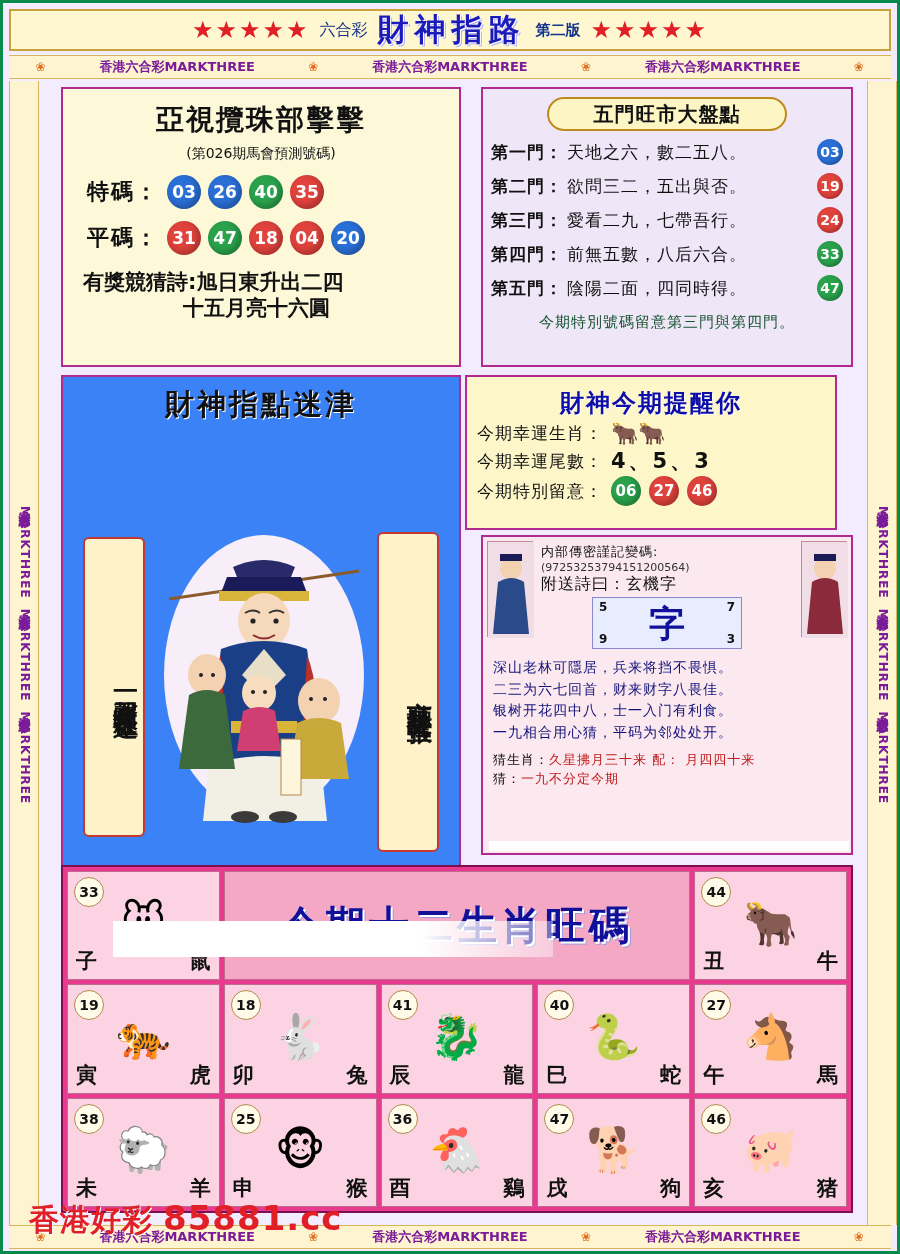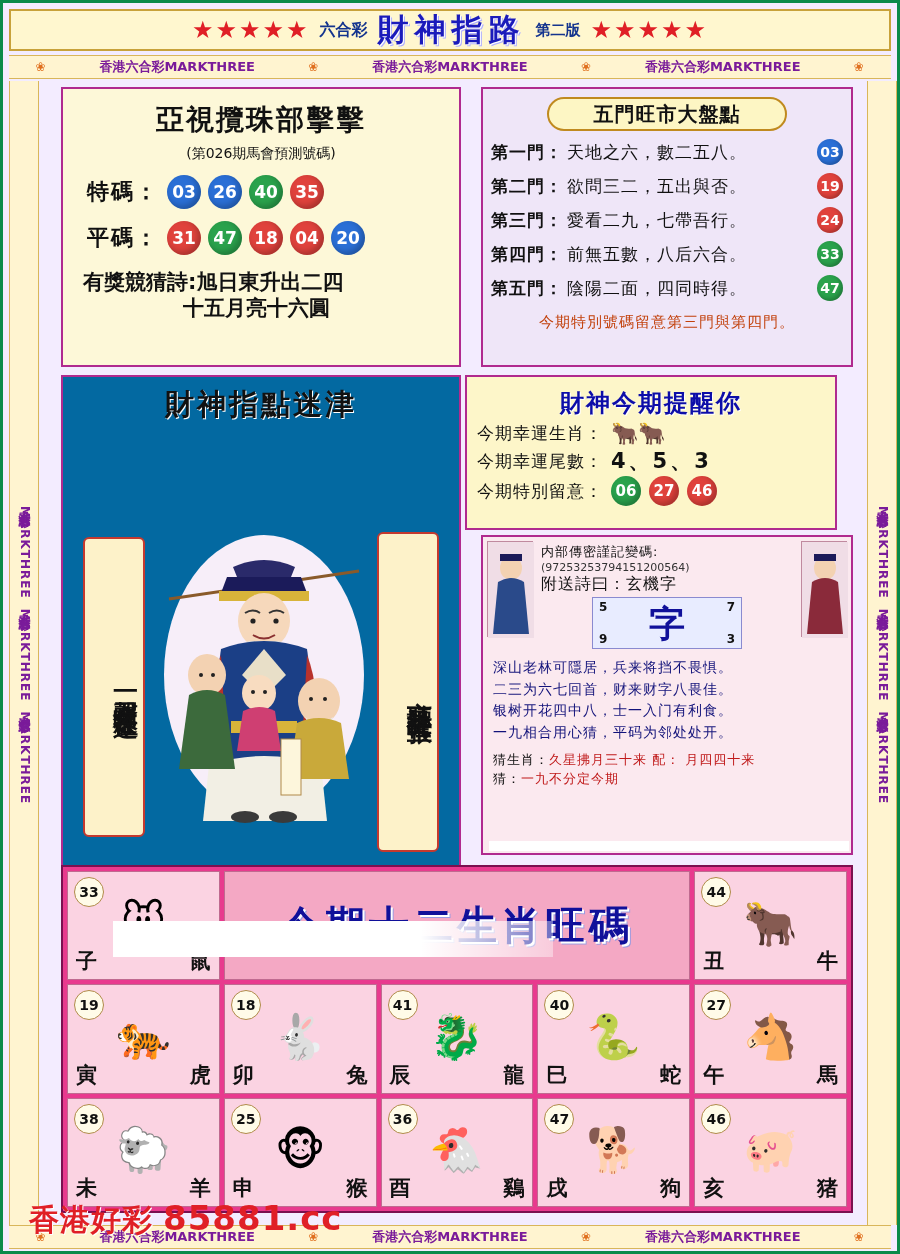--- a/index.html
+++ b/index.html
@@ -25,21 +25,21 @@
     left: 6px; top: 6px;
     width: 882px; height: 42px;
     background: #fff7cf;
     border: 2px solid #c8a23a;
     display: flex;
     align-items: center;
     justify-content: center;
     gap: 10px;
   }
   .stars { color: #e01f26; font-size: 24px; letter-spacing: 2px; }
-  .t-small { color: #14348e; font-size: 16px; font-weight: bold; }
+  .t-small { color: #14348e; font-size: 16px; font-weight: normal; }
   .t-main {
     font-size: 31px;
     font-weight: bold;
     letter-spacing: 6px;
     color: #1b1bbb;
     text-shadow: 1px 1px 0 #fff, 2px 2px 0 #b0b0ff;
   }
   .t-edition { color: #14348e; font-size: 15px; font-weight: bold; }
 
   
@@ -190,30 +190,30 @@
   .mini-ball {
     width: 26px; height: 26px; border-radius: 50%;
     color: #fff; font-size: 14px; font-weight: bold;
     display: flex; align-items: center; justify-content: center;
     box-shadow: inset -2px -2px 4px rgba(0,0,0,.25);
   }
   .gate-note {
     text-align: center;
     margin-top: 12px;
     font-size: 15px;
-    color: #c2410c;
+    color: #14532d;
     letter-spacing: 1px;
   }
 
   
   .boxC {
     position: absolute;
     left: 20px; top: 292px;
     width: 400px; height: 544px;
-    background: #0369a1;
+    background: #3b82f6;
     border: 2px solid #b02a8f;
   }
   .boxC h2 {
     margin: 8px 0 0;
     text-align: center;
     font-size: 29px;
     font-weight: bold;
     letter-spacing: 3px;
     color: #111;
     text-shadow: 1px 1px 0 #fff;

